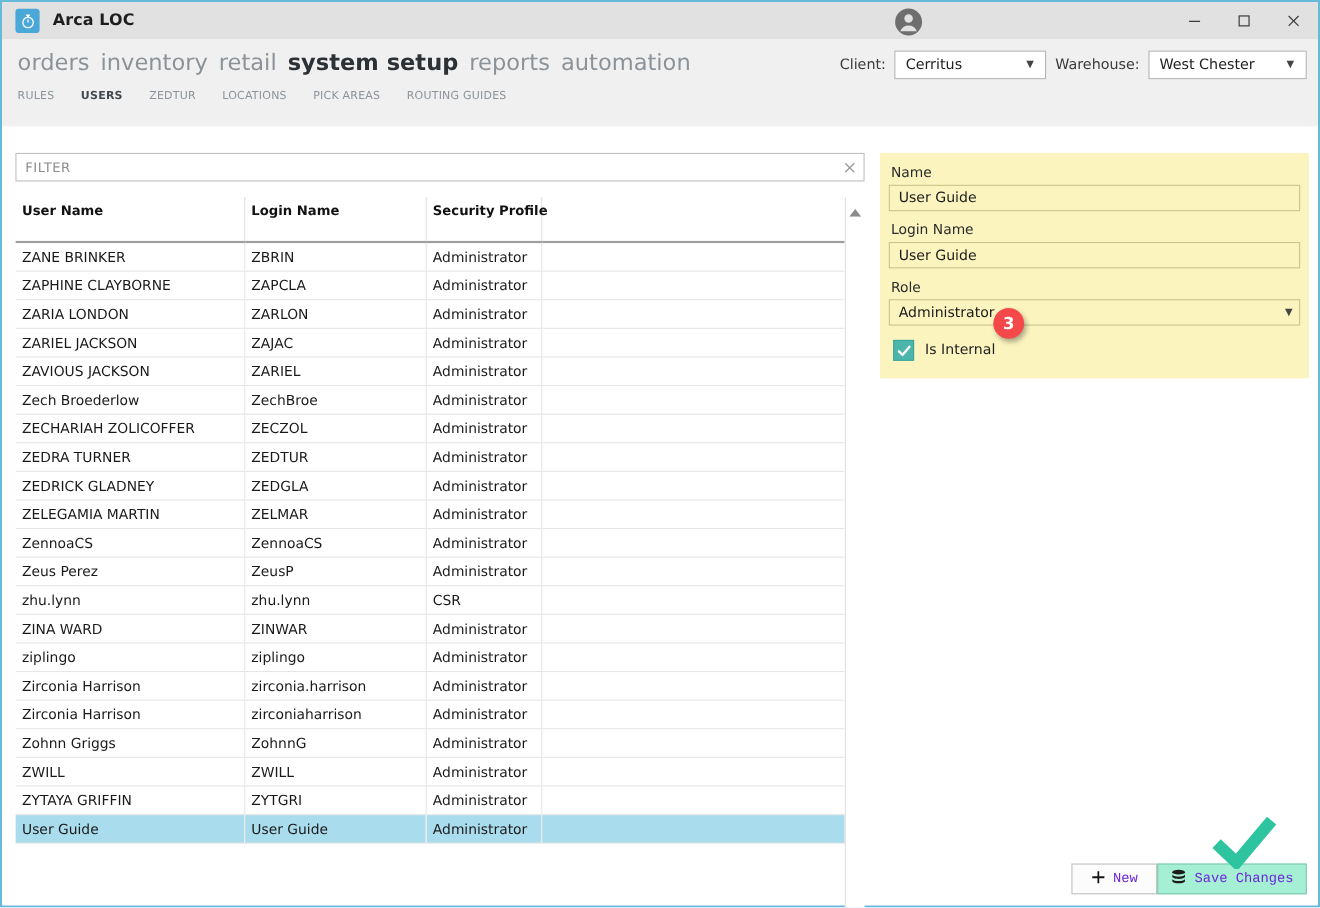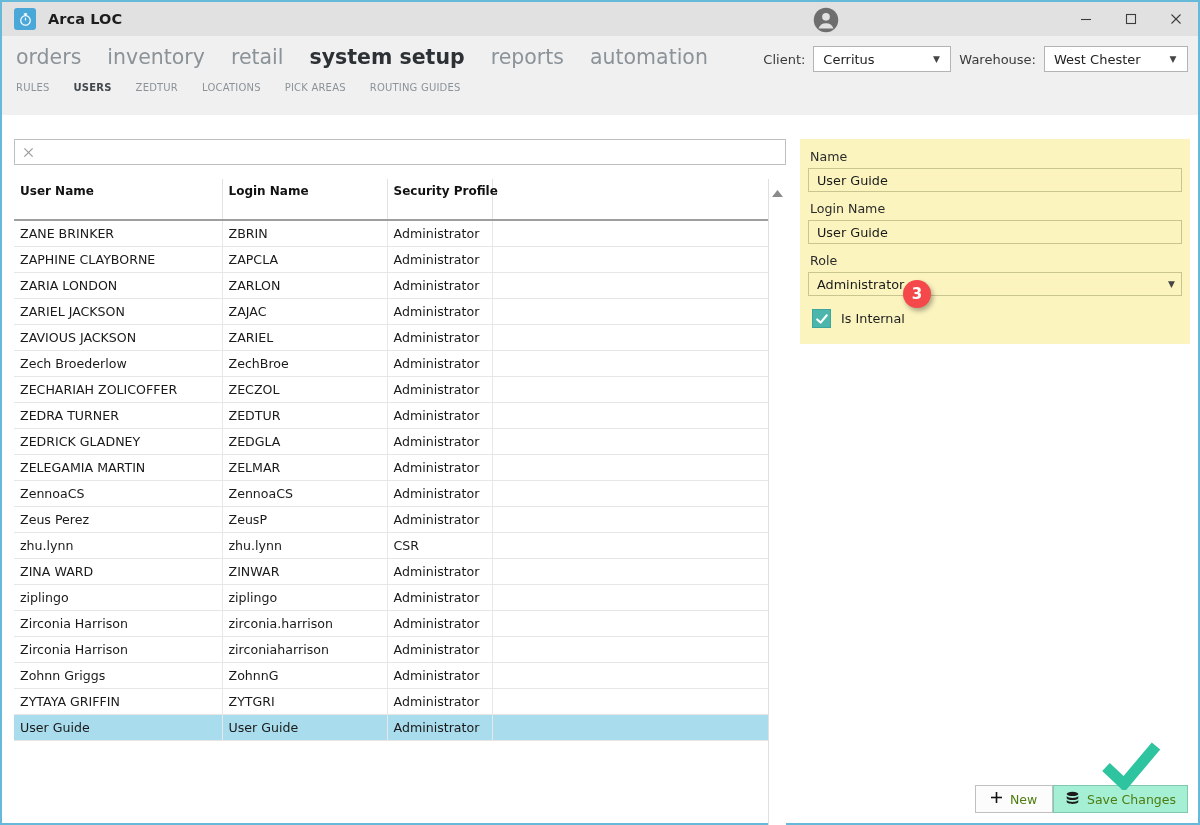--- a/index.html
+++ b/index.html
@@ -58,21 +58,21 @@
   #navbar {
     flex: 0 0 auto;
     background: #f0f0f0;
     padding: 0;
     position: relative;
     height: 79px;
   }
   #mainnav {
     display: flex; align-items: flex-end;
     padding: 11px 0 0 14px;
-    gap: 26px;
+    gap: 10px;
   }
   .mainnav-item {
     font-size: 20.5px;
     color: #8b9399;
     line-height: 1;
     padding-bottom: 2px;
     white-space: nowrap;
   }
   .mainnav-item.active { color: #2c3135; font-weight: bold; }
 
@@ -281,28 +281,29 @@
 
   
   #actionbar {
     position: absolute;
     right: 10px; bottom: 10px;
     display: flex; align-items: center; gap: 0;
     z-index: 3;
   }
   .act-btn {
     height: 28px;
-    display: flex; align-items: center; 
+    display: flex; align-items: center; justify-content: center;
     gap: 7px;
-    font-size: 12.5px; color: #4d7c0f;
+    font-size: 12.5px; color: #6d28d9;
     border: 1px solid #c0c0c0;
     box-sizing: border-box;
     padding: 0 14px;
     background: #fbfbfb;
     white-space: nowrap;
+    font-family: Liberation Mono, monospace;
   }
   #new-btn { width: 78px; background: #fcfcfc; }
   #save-btn { background: #a5efd5; border-color: #7ec9b0; padding: 0 11px; }
 
   
   #check-overlay {
     position: absolute;
     right: 36px; bottom: 33px;
     width: 62px; height: 50px;
     z-index: 4;
@@ -383,20 +384,21 @@
         <span class="combo-arrow">▼</span>
       </div>
     </div>
   </div>
 
   <div id="content">
 
     <div id="left-panel">
 
       <div id="filter-row">
+        <input id="filter-input" type="text" placeholder="FILTER" style="">
         <div id="filter-clear">
           <svg width="11" height="11" viewBox="0 0 12 12" stroke="#9a9a9a" stroke-width="1.3">
             <line x1="1.5" y1="1.5" x2="10.5" y2="10.5"></line>
               <line x1="10.5" y1="1.5" x2="1.5" y2="10.5"></line>
           </svg>
         </div>
       </div>
 
       <div id="table-wrap">
         <div id="table-area">
@@ -518,20 +520,26 @@
                   <td>Administrator</td>
                   <td></td>
                 </tr>
                 <tr>
                   <td>Zohnn Griggs</td>
                   <td>ZohnnG</td>
                   <td>Administrator</td>
                   <td></td>
                 </tr>
                 <tr>
+                  <td>ZWILL</td>
+                  <td>ZWILL</td>
+                  <td>Administrator</td>
+                  <td></td>
+                </tr>
+                <tr>
                   <td>ZYTAYA GRIFFIN</td>
                   <td>ZYTGRI</td>
                   <td>Administrator</td>
                   <td></td>
                 </tr>
                 <tr class="selected">
                   <td>User Guide</td>
                   <td>User Guide</td>
                   <td>Administrator</td>
                   <td></td>

